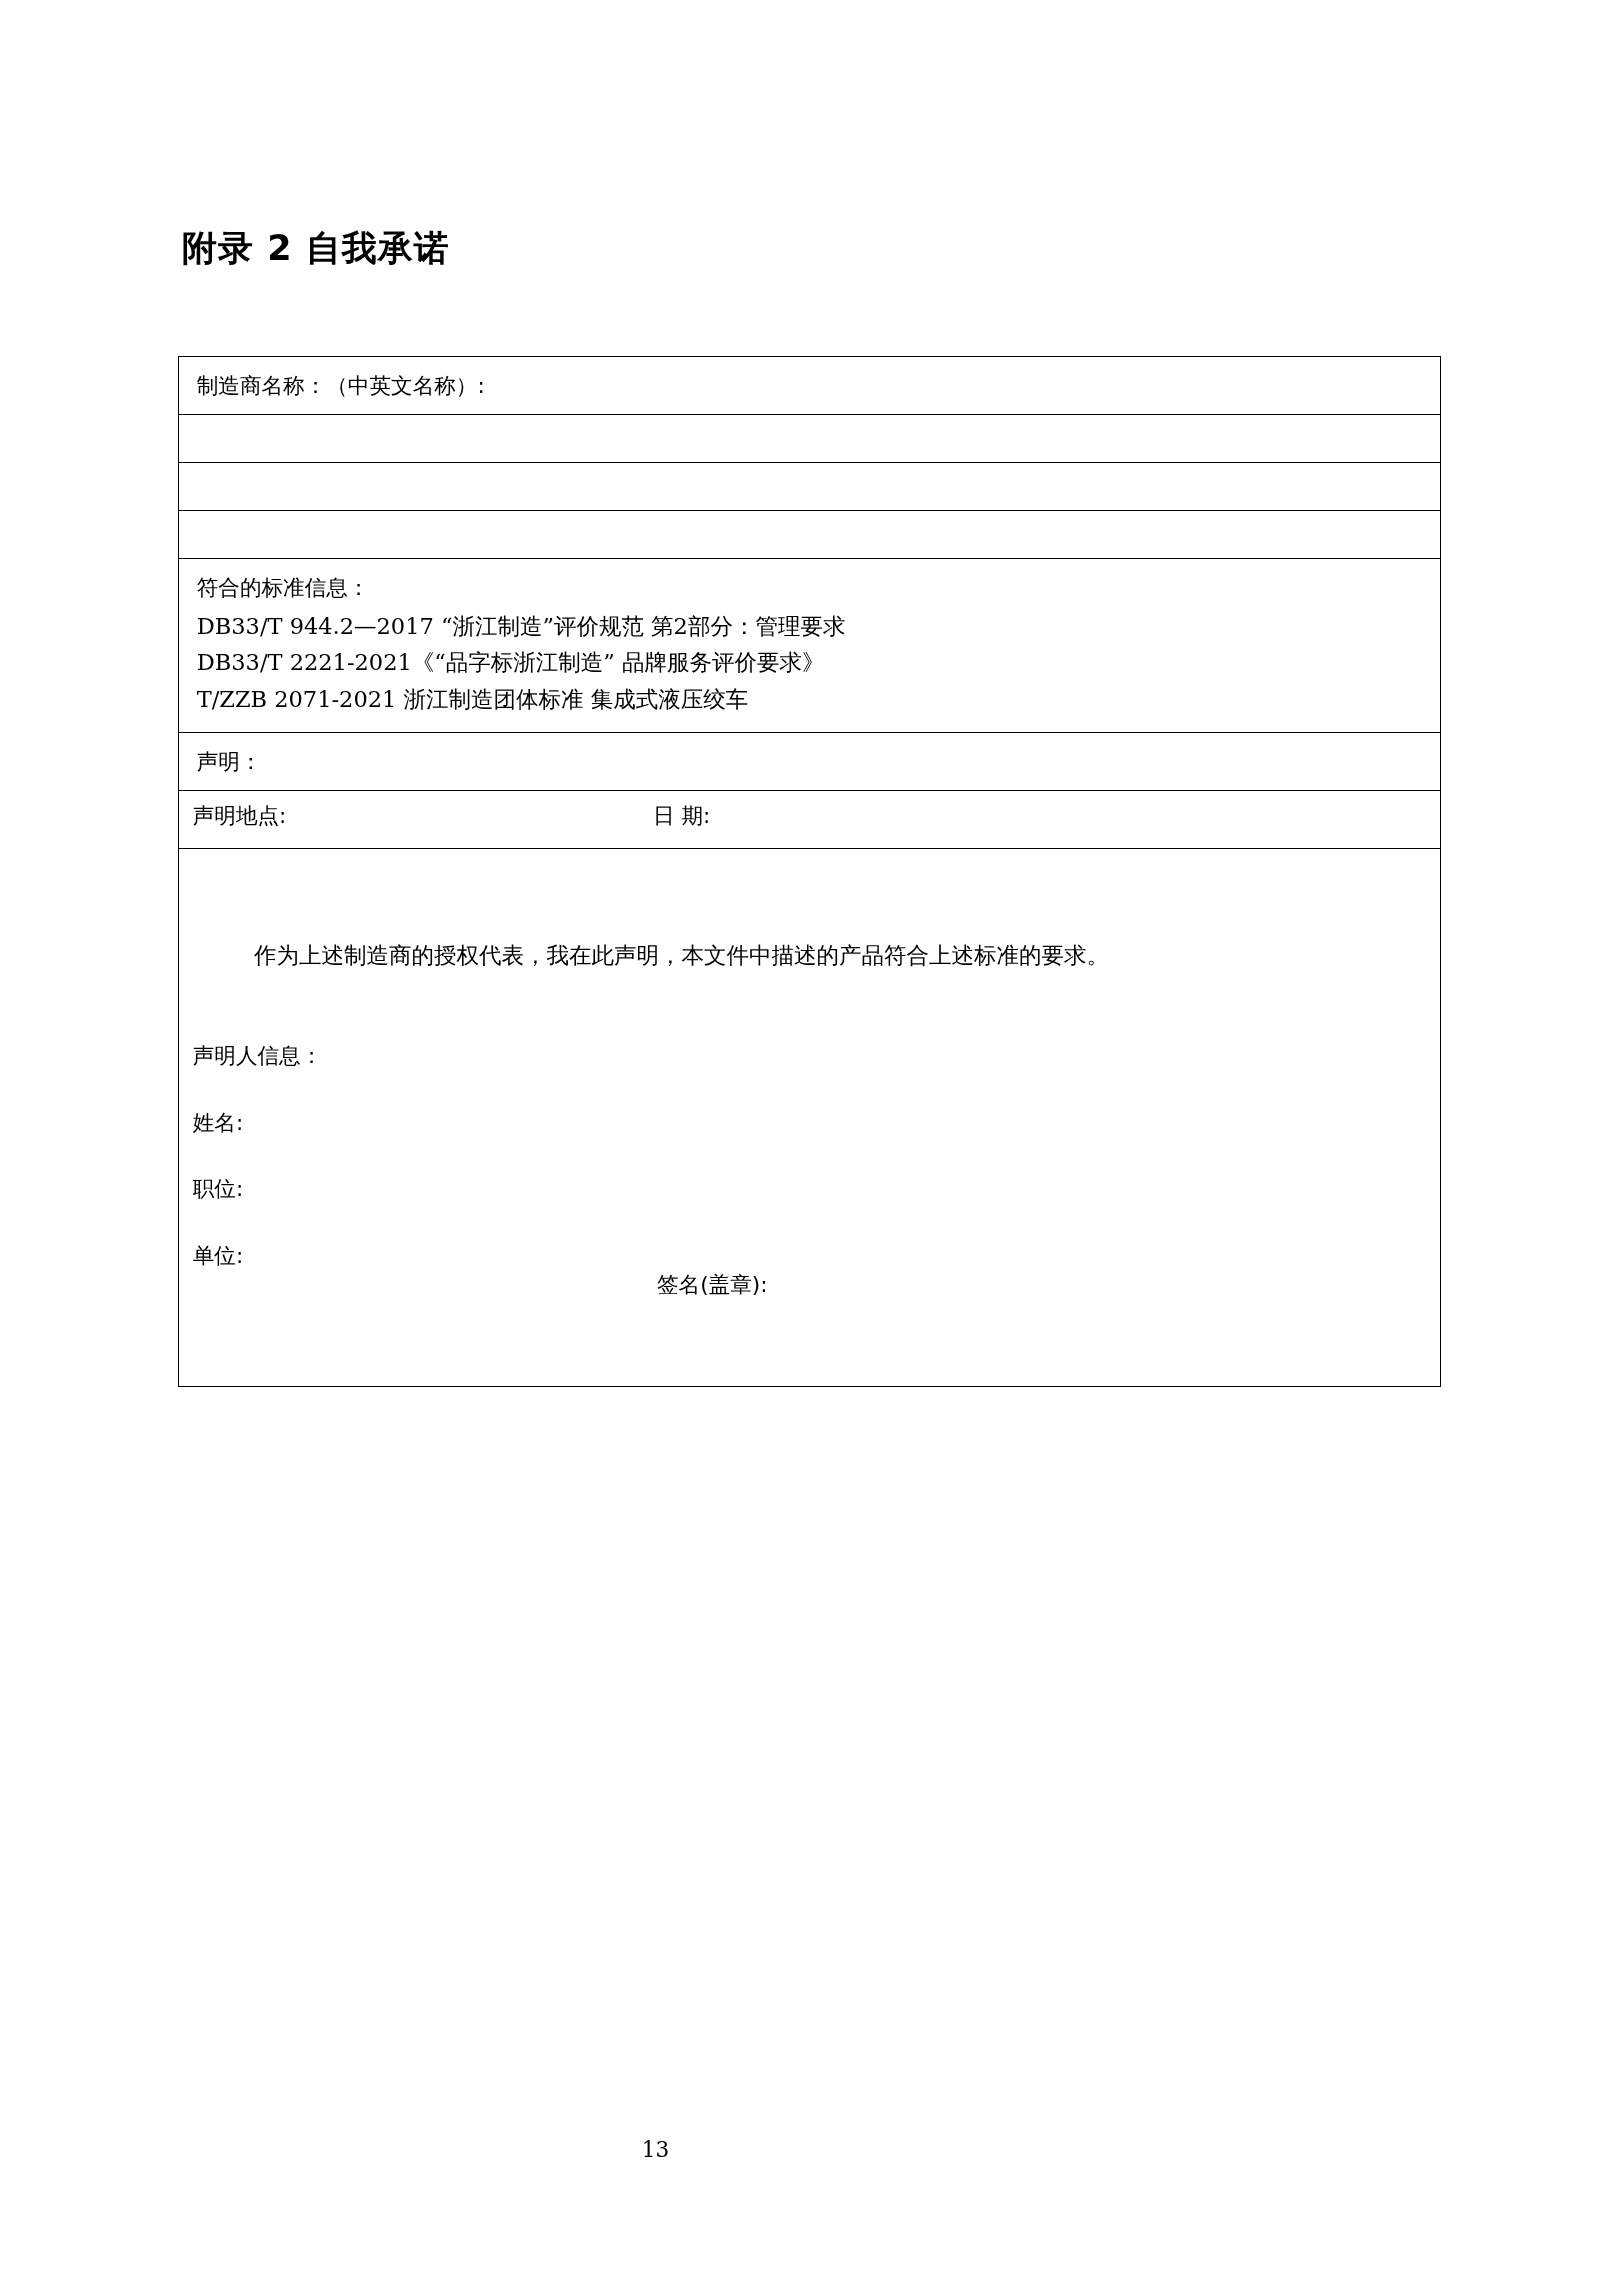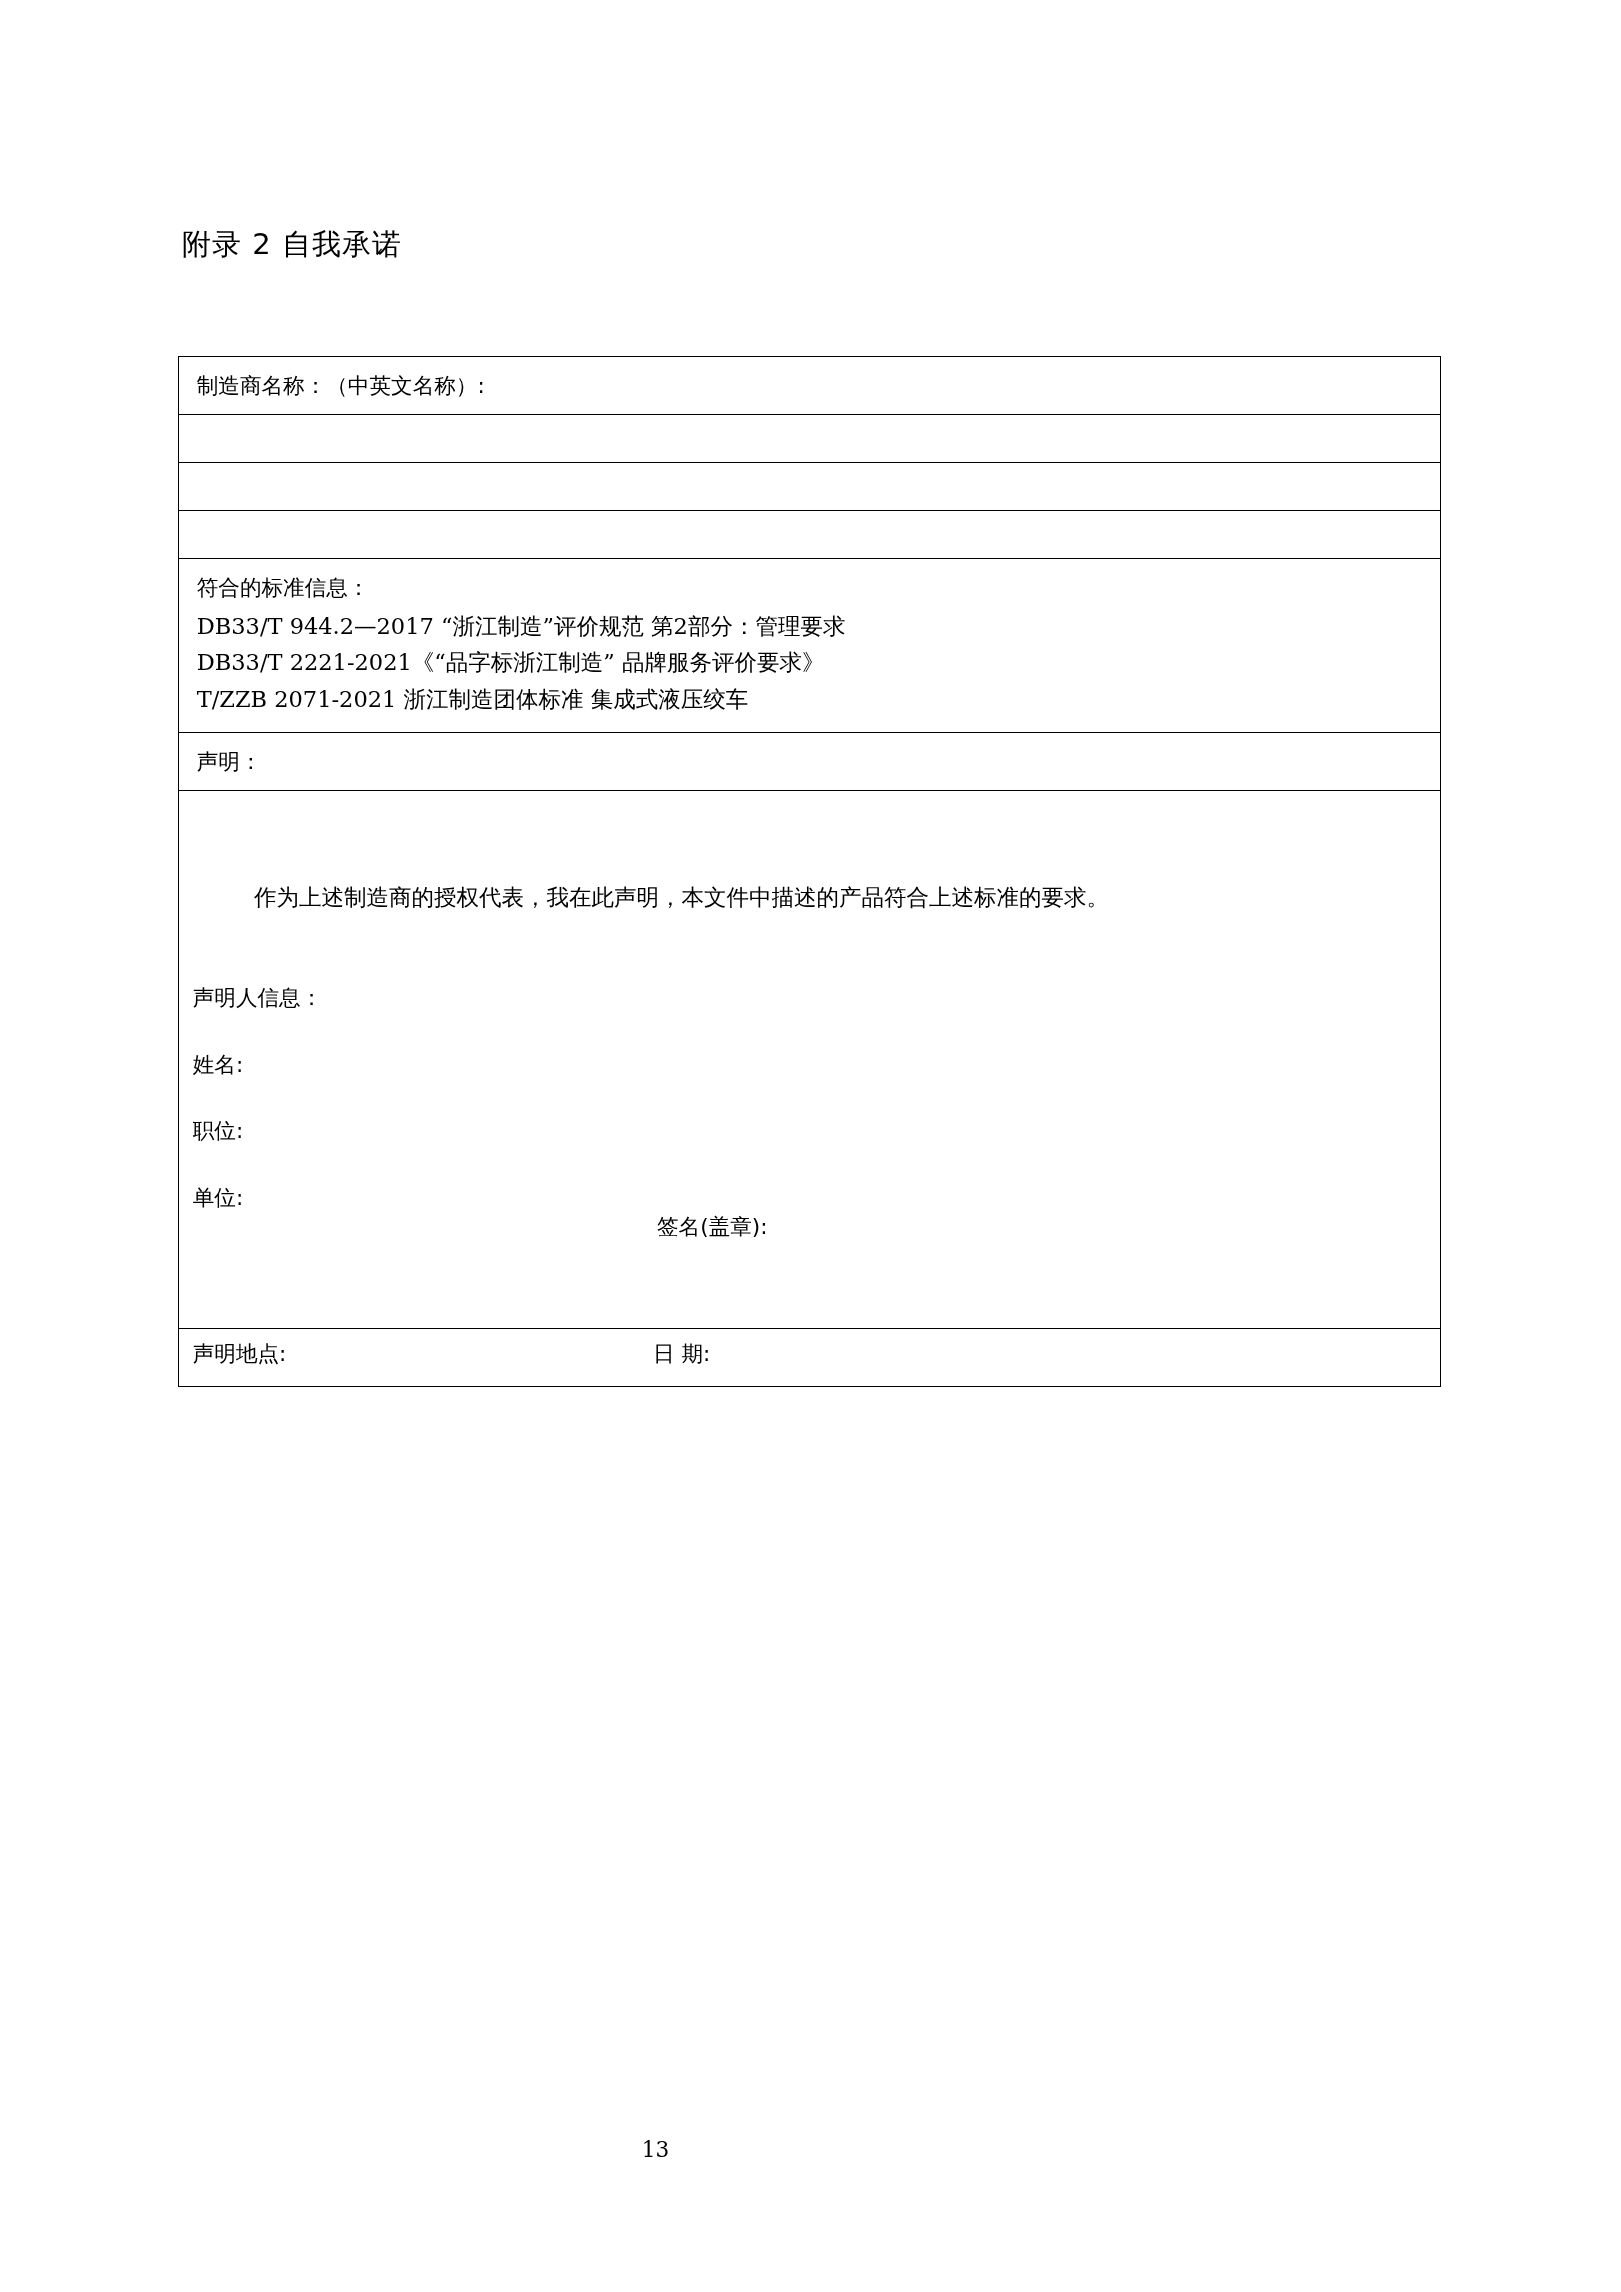--- a/index.html
+++ b/index.html
@@ -19,22 +19,22 @@
     position: absolute;
     left: 0; top: 0;
     width: 1621px;
     height: 2293px;
   }
   .heading {
     position: absolute;
     left: 182px;
     top: 225px;
     font-family: "DejaVu Sans", sans-serif;
-    font-weight: normal;
-    font-size: 29px;
+    font-weight: bold;
+    font-size: 35px;
     letter-spacing: 1px;
     white-space: nowrap;
   }
   .form-table {
     position: absolute;
     left: 178px;
     top: 356px;
     width: 1262px;
     border-collapse: collapse;
     table-layout: fixed;
@@ -161,40 +161,40 @@
           <div class="std-line first">符合的标准信息：</div>
           <div class="std-line">DB33/T 944.2—2017 “浙江制造”评价规范 第2部分：管理要求</div>
           <div class="std-line">DB33/T 2221-2021《“品字标浙江制造” 品牌服务评价要求》</div>
           <div class="std-line">T/ZZB 2071-2021 浙江制造团体标准 集成式液压绞车</div>
         </td>
       </tr>
 
       <tr class="row-label">
         <td>
           <div class="cell-text">声明：</div>
+        </td>
+      </tr>
+
+      <tr>
+        <td class="place-row">
+          <div class="place-left">声明地点:</div>
+          <div class="place-right">日  期:</div>
         </td>
       </tr>
 
       <tr>
         <td class="decl-body">
           <div class="decl-para">作为上述制造商的授权代表，我在此声明，本文件中描述的产品符合上述标准的要求。</div>
           <div class="decl-fields">
             <div>声明人信息：</div>
             <div>姓名:</div>
             <div>职位:</div>
             <div>单位:</div>
           </div>
           <div class="sign-line">签名(盖章):</div>
         </td>
       </tr>
-
-      <tr>
-        <td class="place-row">
-          <div class="place-left">声明地点:</div>
-          <div class="place-right">日  期:</div>
-        </td>
-      </tr>
     </tbody>
   </table>
 
   <div class="page-number">13</div>
 </div>
 
 
 </body></html>

